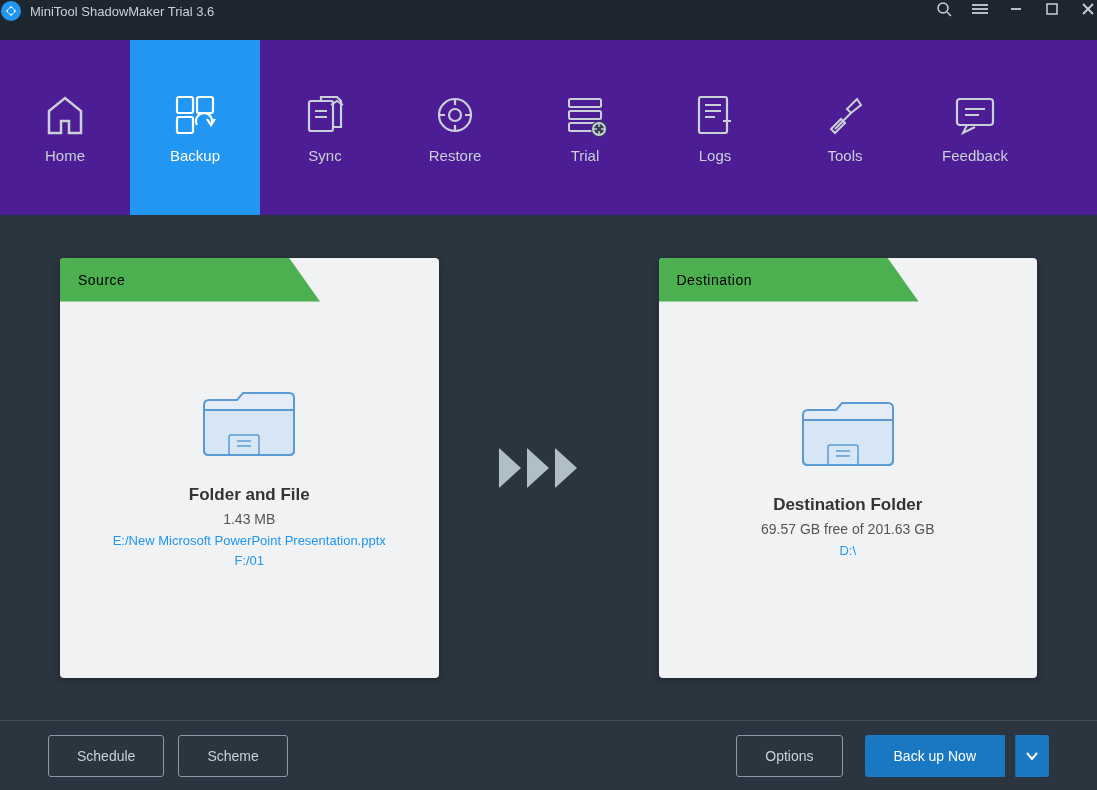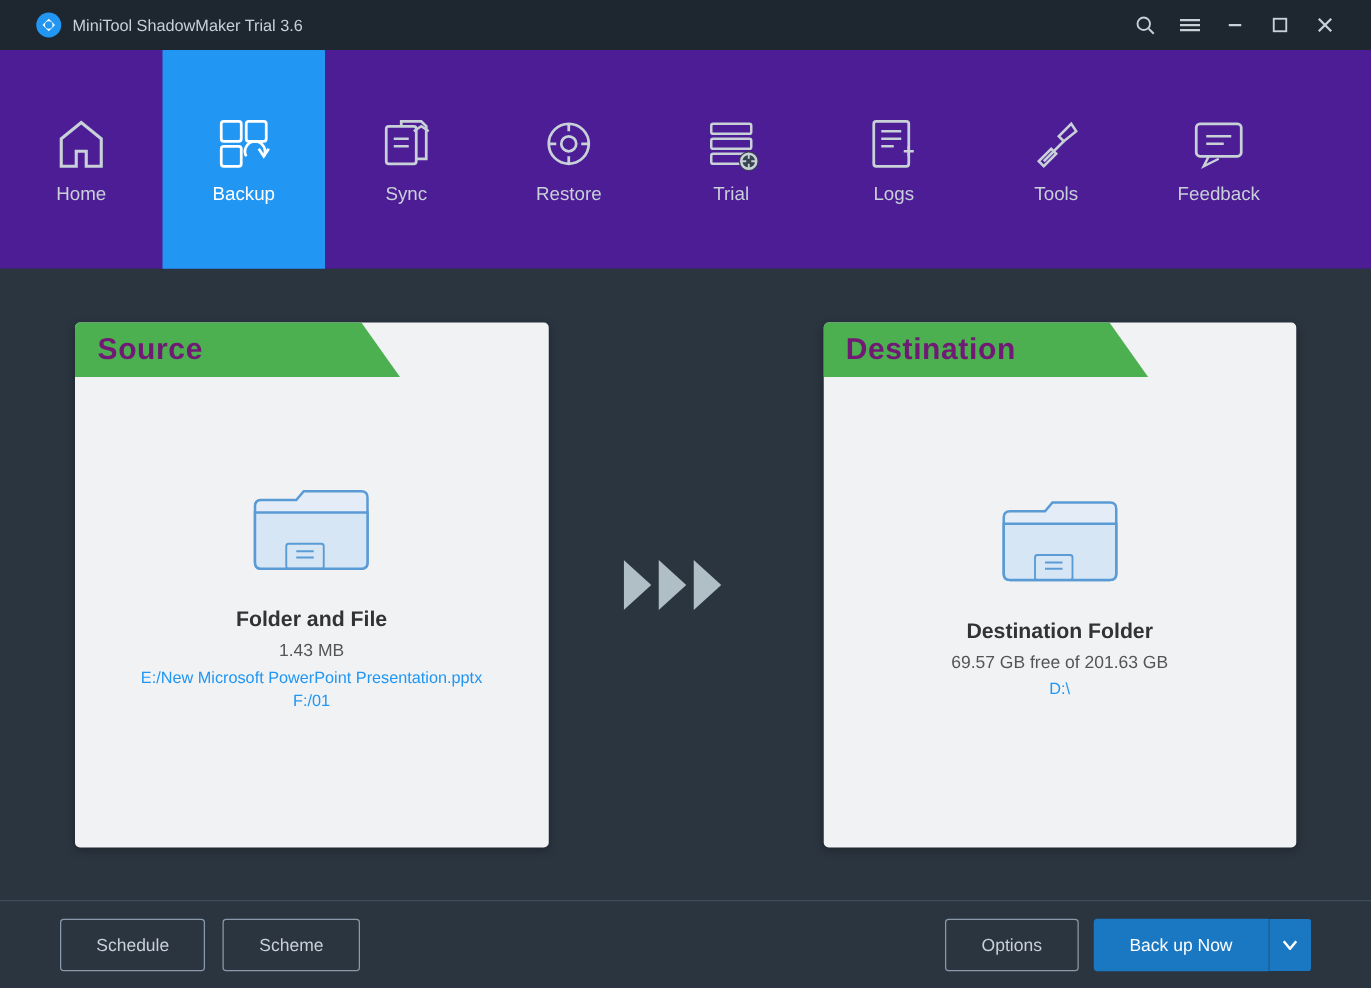--- a/index.html
+++ b/index.html
@@ -11,23 +11,23 @@
       overflow: hidden;
       position: relative;
     }
 
     
     #title-bar {
       width: 100%;
       height: 40px;
       background: #1e2730;
       display: flex;
-      align-items: center;
+      align-items: flex-start;
       justify-content: space-between;
-      padding: 0 28px;
+      padding: 0 0;
     }
     #title-bar-left {
       display: flex;
       align-items: center;
       gap: 8px;
     }
     #app-logo {
       width: 22px;
       height: 22px;
     }
@@ -124,23 +124,23 @@
       width: 260px;
       clip-path: polygon(0 0, 88% 0, 100% 100%, 0 100%);
     }
     .panel-header-destination {
       background: #4caf50;
       width: 260px;
       clip-path: polygon(0 0, 88% 0, 100% 100%, 0 100%);
       text-align: center;
     }
     .panel-header-label {
-      color: #701a75;
-      font-size: 24px;
-      font-weight: bold;
+      color: #000000;
+      font-size: 14px;
+      font-weight: normal;
       letter-spacing: 0.5px;
     }
 
     .panel-icon {
       margin-bottom: 16px;
       margin-top: 20px;
     }
 
     .panel-title {
       font-size: 17px;
@@ -185,21 +185,21 @@
       align-items: center;
       justify-content: space-between;
       padding: 0 48px;
     }
     #bottom-left {
       display: flex;
       gap: 14px;
     }
     #bottom-right {
       display: flex;
-      gap: 0;
+      gap: 10px;
       align-items: flex-end;
     }
 
     .btn-outline {
       background: transparent;
       border: 1px solid #8a9aaa;
       color: #c8d0d8;
       font-size: 14px;
       padding: 0 28px;
       height: 42px;

